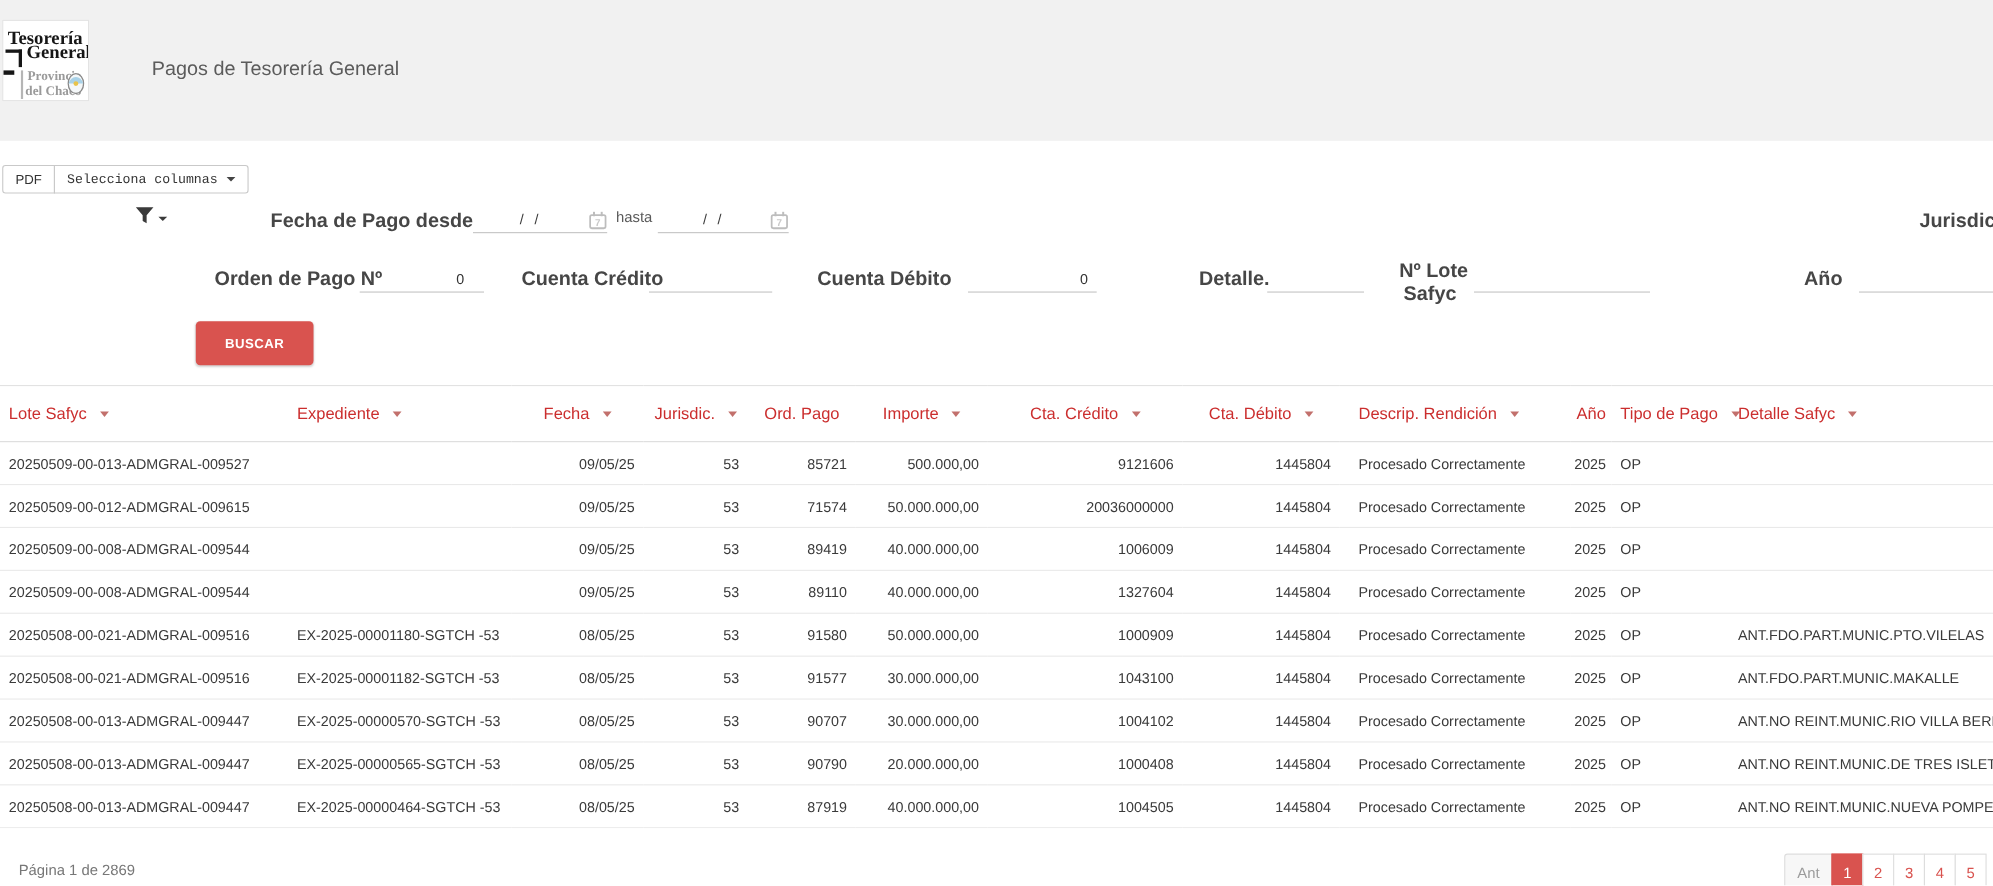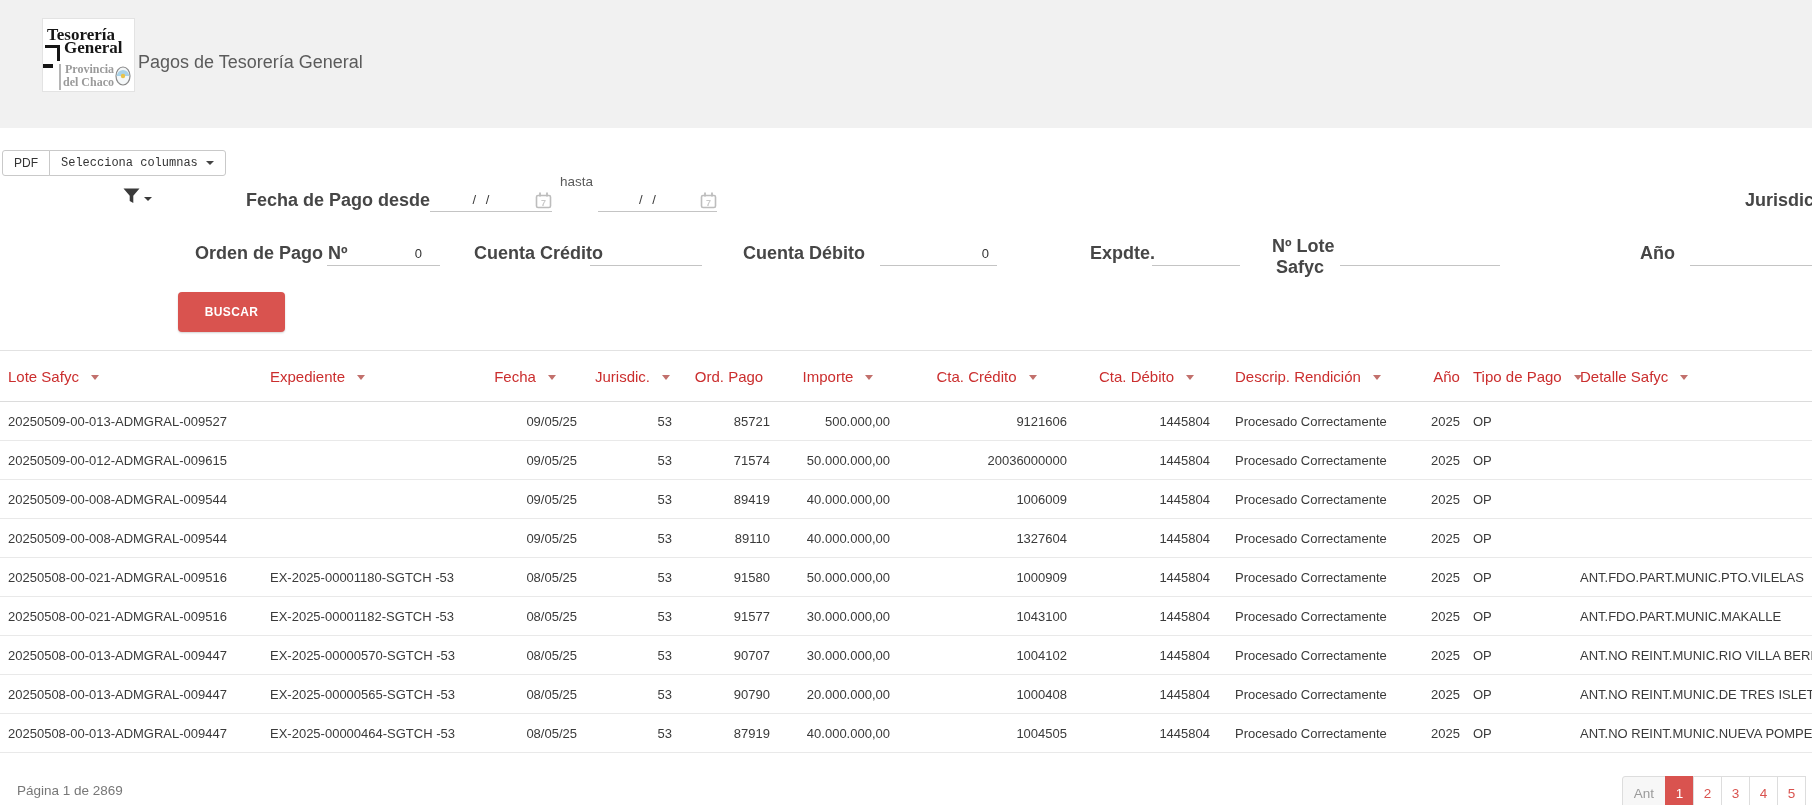--- a/index.html
+++ b/index.html
@@ -2,22 +2,22 @@
 <html><head>
 <meta charset="utf-8">
 <style>
   * { margin:0; padding:0; box-sizing:border-box; }
   html,body { width:1812px; height:805px; overflow:hidden; background:#fff;
               font-family:"Liberation Sans","DejaVu Sans",sans-serif; }
   .page { position:relative; width:1812px; height:805px; overflow:hidden; background:#fff; }
 
   
   .topbar { position:absolute; left:0; top:0; width:1812px; height:128px; background:#f1f1f1; }
-  .logo-box { position:absolute; left:2px; top:18px; width:93px; height:74px; background:#fff;
-              border:1px solid #e3e3e3; overflow:hidden;margin-left:40px; }
+  .logo-box { position:absolute; left:2px; top:18px; width:79px; height:74px; background:#fff;
+              border:1px solid #e3e3e3; overflow:hidden; }
   .logo-l1 { position:absolute; left:4px;  top:6px;  font-family:"Liberation Serif","DejaVu Serif",serif;
              font-weight:700; font-size:17px; color:#161616; }
   .logo-l2 { position:absolute; left:21px; top:19px; font-family:"Liberation Serif","DejaVu Serif",serif;
              font-weight:700; font-size:17px; color:#161616; }
   .logo-l3 { position:absolute; left:22px; top:43px; font-family:"Liberation Serif","DejaVu Serif",serif;
              font-weight:700; font-size:12px; color:#9a9a9a; }
   .logo-l4 { position:absolute; left:20px; top:56px; font-family:"Liberation Serif","DejaVu Serif",serif;
              font-weight:700; font-size:12px; color:#9a9a9a; }
   .logo-bar-h { position:absolute; left:2px; top:26px; width:15px; height:3px; background:#161616; }
   .logo-bar-v { position:absolute; left:14px; top:26px; width:3px; height:16px; background:#161616; }
@@ -127,21 +127,21 @@
   <span class="flabel" style="left:246px; top:190px;">Fecha de Pago desde</span>
   <div class="ufield datefield" style="left:430px; top:186px; width:122px;">
     <span class="dval">/ /</span>
     <svg width="17" height="17">
       <rect x="1.5" y="3.5" width="14" height="12" rx="1.5" fill="none" stroke="#bdbdbd" stroke-width="1.6"></rect>
       <line x1="5" y1="0.5" x2="5" y2="4.5" stroke="#bdbdbd" stroke-width="1.8"></line>
       <line x1="12" y1="0.5" x2="12" y2="4.5" stroke="#bdbdbd" stroke-width="1.8"></line>
       <text x="8.5" y="13.5" font-size="9" fill="#c9c9c9" text-anchor="middle" font-weight="bold">7</text>
     </svg>
   </div>
-  <span class="fplain" style="left:560px; top:174px;">hasta</span>
+  <span class="fplain" style="left:560px; top:190px;">hasta</span>
   <div class="ufield datefield" style="left:598px; top:186px; width:119px;">
     <span class="dval">/ /</span>
     <svg width="17" height="17">
       <rect x="1.5" y="3.5" width="14" height="12" rx="1.5" fill="none" stroke="#bdbdbd" stroke-width="1.6"></rect>
       <line x1="5" y1="0.5" x2="5" y2="4.5" stroke="#bdbdbd" stroke-width="1.8"></line>
       <line x1="12" y1="0.5" x2="12" y2="4.5" stroke="#bdbdbd" stroke-width="1.8"></line>
       <text x="8.5" y="13.5" font-size="9" fill="#c9c9c9" text-anchor="middle" font-weight="bold">7</text>
     </svg>
   </div>
   <span class="flabel" style="left:1745px; top:190px;">Jurisdicción</span>
@@ -151,21 +151,21 @@
     <span class="val-r" style="right:18px;">0</span>
   </div>
   <span class="flabel" style="left:474px; top:243px;">Cuenta Crédito</span>
   <div class="ufield" style="left:590px; top:240px; width:112px;">
     <span class="val-r"></span>
   </div>
   <span class="flabel" style="left:743px; top:243px;">Cuenta Débito</span>
   <div class="ufield" style="left:880px; top:240px; width:117px;">
     <span class="val-r">0</span>
   </div>
-  <span class="flabel" style="left:1090px; top:243px;">Expdte.</span>
+  <span class="flabel" style="left:1090px; top:243px;">Detalle.</span>
   <div class="ufield" style="left:1152px; top:240px; width:88px;">
     <span class="val-r"></span>
   </div>
   <span class="flabel" style="left:1272px; top:236px; text-align:center; width:56px;">
     <span>Nº Lote</span><br>
     <span>Safyc</span>
   </span>
   <div class="ufield" style="left:1340px; top:240px; width:160px;">
     <span class="val-r"></span>
   </div>

